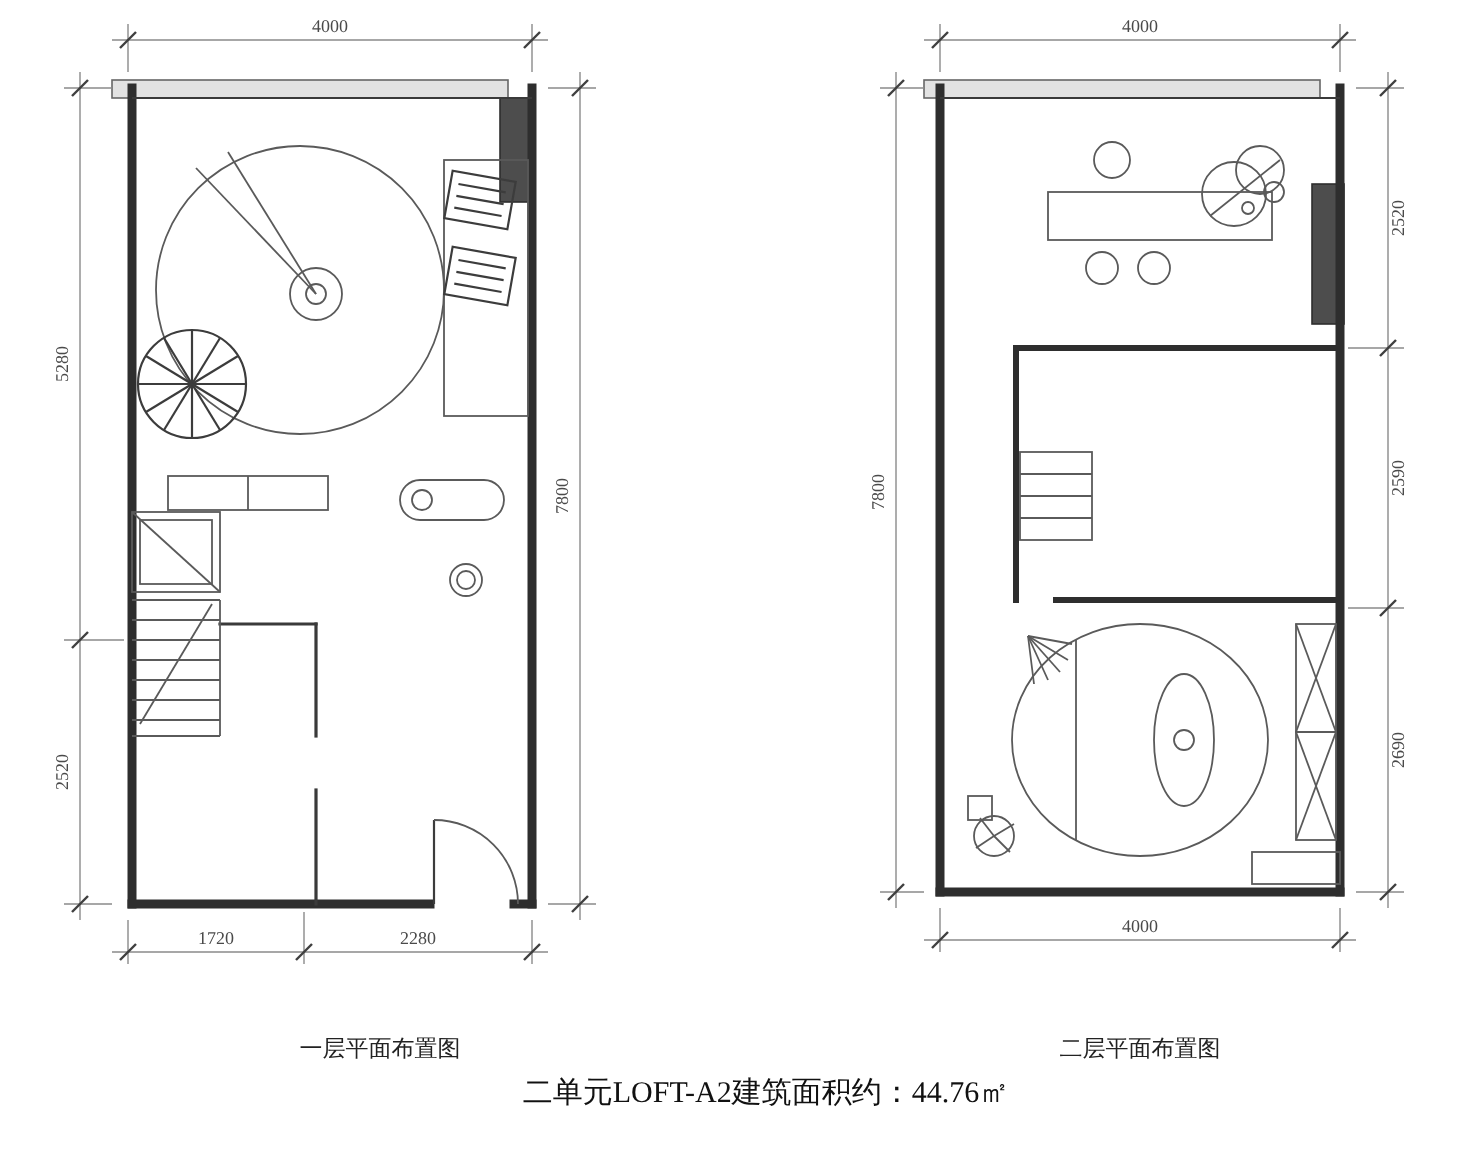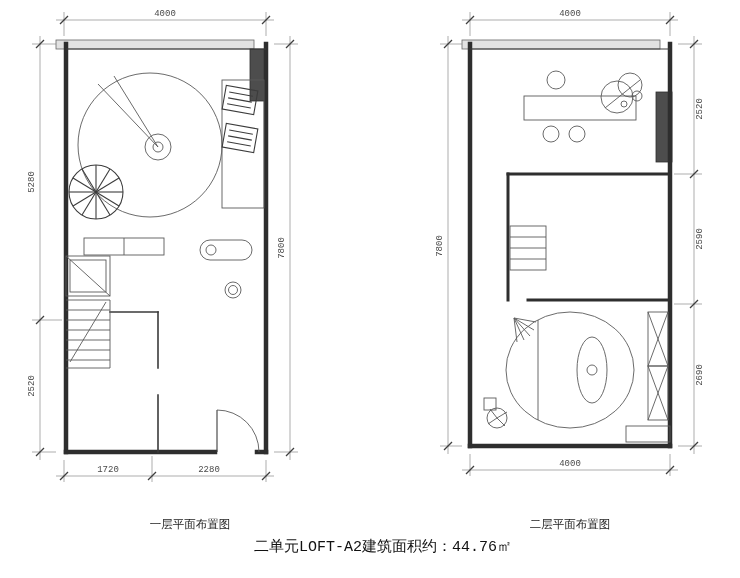--- a/index.html
+++ b/index.html
@@ -1,20 +1,20 @@
 <!DOCTYPE html>
 <html><head>
 <meta charset="utf-8">
 <style>
   html,body{margin:0;padding:0;background:#ffffff;}
   .page{
     position:relative;
     width:740px;height:578px;
     background:#ffffff;
-    font-family:Liberation Mono, monospace;
+    font-family:Liberation Serif, serif;
     overflow:hidden;
   }
   svg{display:block;}
   .wall       {stroke:#2e2e2e;stroke-width:4.5;fill:none;stroke-linecap:square;}
   .wall-mid   {stroke:#2e2e2e;stroke-width:3;fill:none;stroke-linecap:square;}
   .wall-thin  {stroke:#3a3a3a;stroke-width:1.6;fill:none;stroke-linecap:square;}
   .edge       {stroke:#3a3a3a;stroke-width:1;fill:none;}
   .furn       {stroke:#5a5a5a;stroke-width:0.9;fill:none;}
   .furn-dark  {stroke:#3c3c3c;stroke-width:1.1;fill:none;}
   .dim        {stroke:#8a8a8a;stroke-width:0.7;fill:none;}

